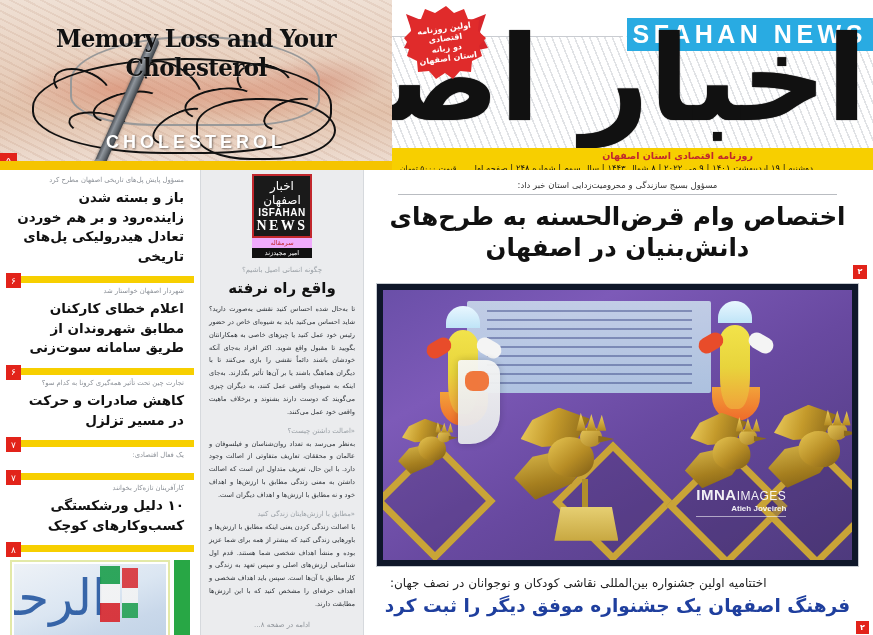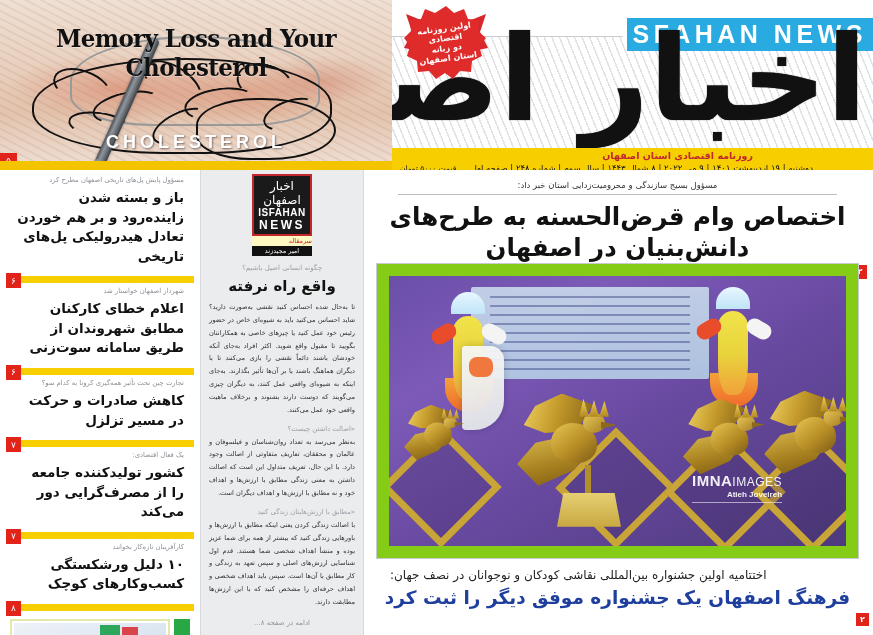--- a/index.html
+++ b/index.html
@@ -158,22 +158,22 @@
   }
 
   
   .colM{ width:162px; background:#ebecee; position:relative; padding:4px 8px 6px 8px; }
   .isf-logo{
     width:60px; margin:0 auto; border:2.5px solid #c1272d; background:#1a1a1a;
     padding:3px 2px 2px 2px; text-align:center;
   }
   .isf-logo-ar{ color:#fff; font-size:12px; direction:rtl; line-height:14px; font-family:"DejaVu Sans",sans-serif;}
   .isf-logo-en1{ color:#fff; font-size:10px; font-weight:700; letter-spacing:.5px; font-family:"Liberation Sans",sans-serif; }
-  .isf-logo-en2{ color:#fff; font-size:12px; font-weight:700; letter-spacing:2.5px; font-family:Liberation Sans, sans-serif;}
-  .ed-bar1{ width:60px; margin:0 auto; background:#fef9c3; color:#c1272d; font-size:6.5px; direction:rtl; padding:1px 0; }
+  .isf-logo-en2{ color:#fff; font-size:14px; font-weight:700; letter-spacing:2.5px; font-family:Liberation Serif, serif;}
+  .ed-bar1{ width:60px; margin:0 auto; background:#f0abfc; color:#c1272d; font-size:6.5px; text-align:center; direction:rtl; padding:1px 0; }
   .ed-bar2{ width:60px; margin:0 auto 8px auto; background:#111; color:#fff; font-size:6.5px; text-align:center; direction:rtl; padding:1px 0; }
   .ed-kicker{ text-align:center; color:#9aa0a6; font-size:7px; direction:rtl; margin-bottom:5px; }
   .ed-title{ text-align:center; color:#111; font-size:15px; font-weight:700; direction:rtl; margin-bottom:6px; }
   .ed-para{
     direction:rtl; text-align:justify; color:#2e3338; font-size:6.6px; line-height:1.95;
     font-family:"DejaVu Sans",sans-serif; margin-bottom:8px; letter-spacing:.1px;
   }
   .ed-sub{ direction:rtl; color:#9aa0a6; font-size:6.8px; margin:6px 0 3px 0; }
   .ed-cont{ direction:rtl; text-align:center; color:#8c9197; font-size:7px; margin-top:10px; }
 
@@ -185,21 +185,21 @@
   }
   .mainhl{
     direction:rtl; text-align:center; font-size:24.5px; font-weight:700; color:#111;
     letter-spacing:-.9px; line-height:1.25; position:relative;
   }
   .mainhl-num{
     position:absolute; right:-4px; bottom:-16px; width:14px; height:14px; background:#e2231a;
     color:#fff; font-size:8px; display:flex; align-items:center; justify-content:center;
   }
   .bigphoto{
-    margin:0 4px 0 4px; border:1px solid #c6cbd1; padding:12px; background:#84cc16; position:relative;
+    margin:20px 4px 0 4px; border:1px solid #c6cbd1; padding:6px; background:#0f172a; position:relative;
   }
   .bp-inner{ width:100%; height:270px; position:relative; overflow:hidden;
     background: linear-gradient(150deg,#6a4fa8 0%,#7d5ab8 25%,#6849a0 55%,#4e3a7d 100%); }
   .bp-screen{
     position:absolute; left:18%; top:4%; width:52%; height:34%;
     background: linear-gradient(180deg,#cfe2ef,#b9d6ea); opacity:.85; border-radius:2px;
   }
   .bp-scr-lines{ position:absolute; inset:10% 8%; background: repeating-linear-gradient(0deg, rgba(40,60,120,.45) 0 2px, transparent 2px 9px); }
   .bp-peacock{ position:absolute; width:70px; height:120px; }
   .pk1{ left:10%; top:6%; } .pk2{ left:68%; top:4%; }
@@ -349,21 +349,20 @@
       <div class="hl-block">
         <div class="hl-kicker">تجارت چین تحت تأثیر همه‌گیری کرونا به کدام سو؟</div>
         <div class="hl-title">کاهش صادرات و حرکت در مسیر تزلزل</div>
       </div>
       <div class="hl-sep">
         <span class="hl-num">۷</span>
       </div>
 
       <div class="hl-block">
         <div class="hl-kicker">یک فعال اقتصادی:</div>
-        <div class="hl-title">کشور تولیدکننده جامعه را از مصرف‌گرایی دور می‌کند</div>
       </div>
       <div class="hl-sep">
         <span class="hl-num">۷</span>
       </div>
 
       <div class="hl-block">
         <div class="hl-kicker">کارآفرینان تازه‌کار بخوانند</div>
         <div class="hl-title">۱۰ دلیل ورشکستگی کسب‌وکارهای کوچک</div>
       </div>
       <div class="hl-sep">

